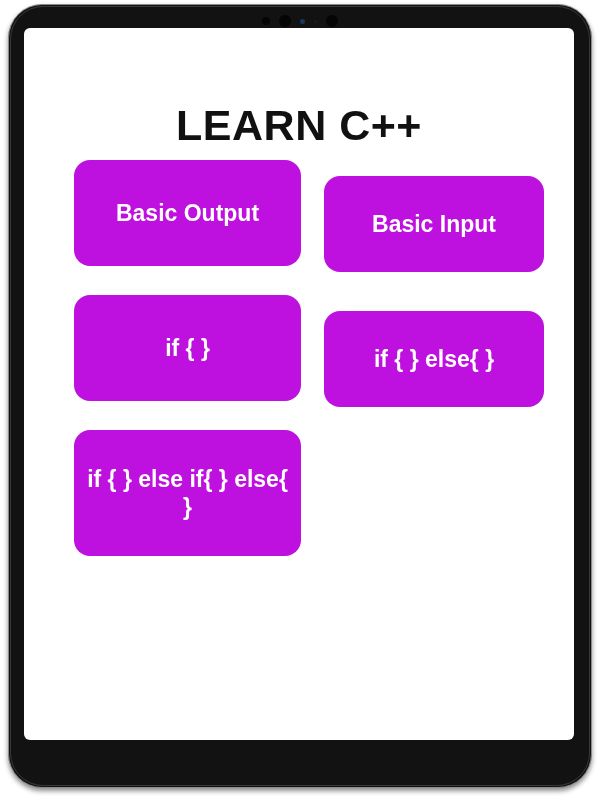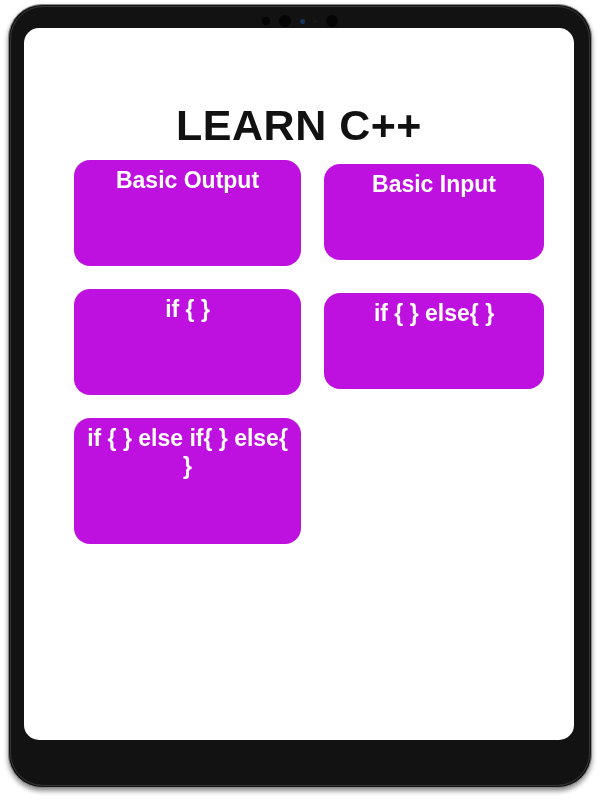--- a/index.html
+++ b/index.html
@@ -62,21 +62,21 @@
   .sensor-dot.tiny    { width: 3px;  height: 3px;  background: #1a1a1a; }
 
   
   #screen {
     position: absolute;
     left: 15px;
     top: 23px;
     width: 550px;
     height: 712px;
     background: #ffffff;
-    border-radius: 15px;
+    border-radius: 6px;
     overflow: hidden;
   }
 
   
   #app-content {
     position: relative;
     width: 100%;
     height: 100%;
     padding: 0;
   }
@@ -112,38 +112,39 @@
     background: #be10de;
     color: #ffffff;
     border: none;
     border-radius: 16px;
     font-family: "Liberation Sans", sans-serif;
     font-weight: bold;
     font-size: 23px;
     line-height: 1.22;
     text-align: center;
     display: flex;
+    align-items: center;
     justify-content: center;
     padding: 6px 6px;
     box-sizing: border-box;
     cursor: pointer;
     -webkit-font-smoothing: antialiased;
   }
 
   
   .topic-button.col-left {
     width: 227px;
     height: 106px;
     margin-right: 23px;
   }
   
   .topic-button.col-right {
     width: 220px;
     height: 96px;
-    margin-top: 4px;
+    margin-top: 16px;
   }
   .topic-button.row3 {
     height: 126px;
   }
 
   .btn-label {
     display: block;
     white-space: pre-line;
   }
 </style>

